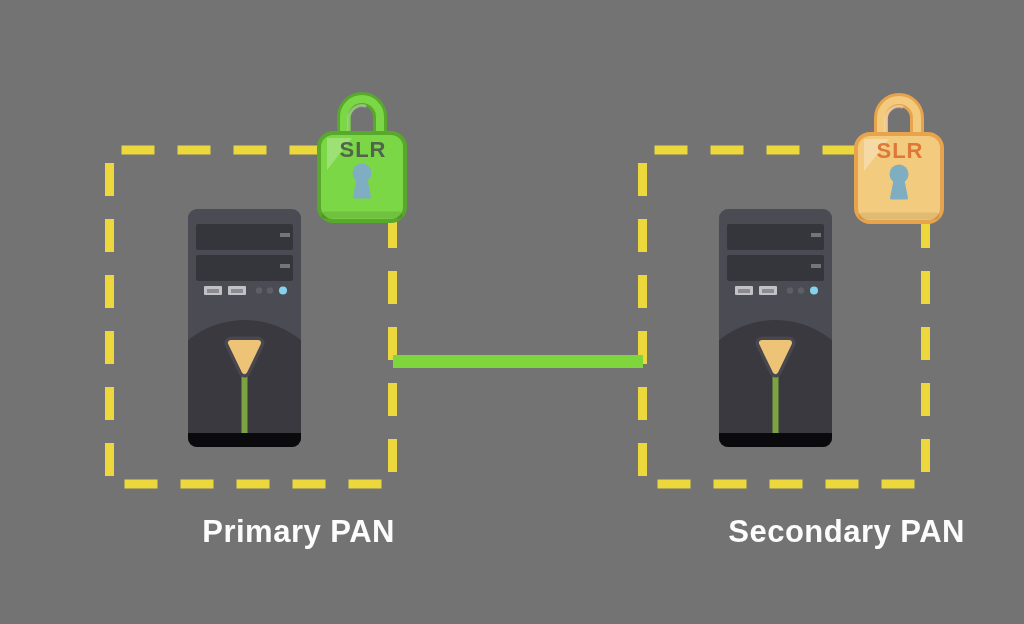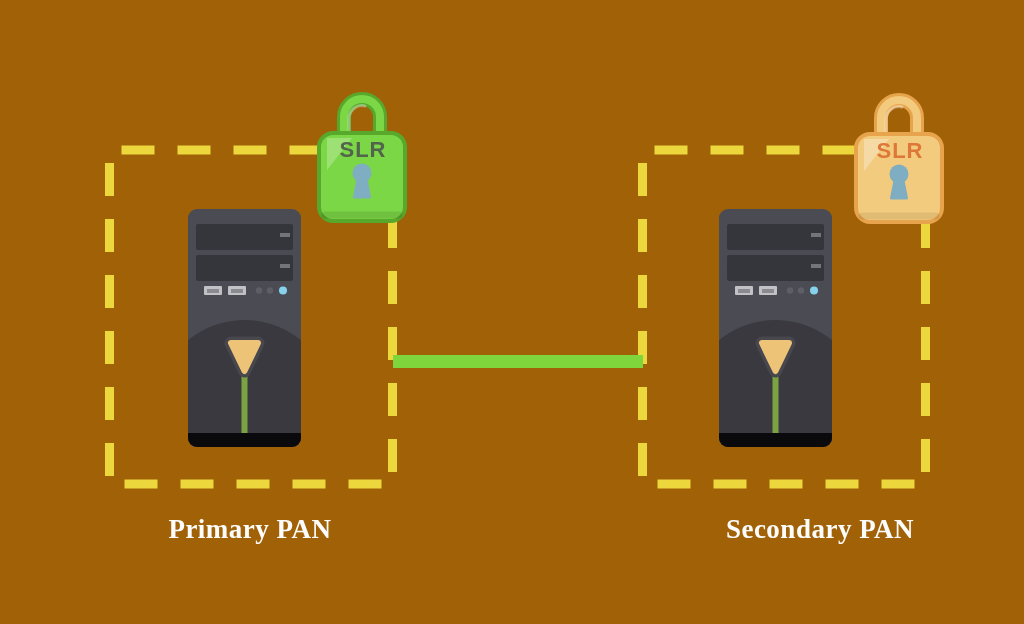--- a/index.html
+++ b/index.html
@@ -1,36 +1,35 @@
 <!DOCTYPE html>
 <html><head>
 <meta charset="utf-8">
 <style>
   html,body{margin:0;padding:0;}
   body{font-family:"Liberation Sans", sans-serif;}
   .stage{
     position:relative;
     width:1024px;height:624px;
-    background:#a16207;
+    background:#737373;
     overflow:hidden;
   }
   .stage svg{display:block;}
   .overlay{position:absolute;left:0;top:0;}
   .tower{position:absolute;width:113px;height:238px;}
   .tower-primary{left:188px;top:209px;}
   .tower-secondary{left:719px;top:209px;}
   .lock{position:absolute;width:90px;height:132px;}
   .lock-primary{left:317px;top:91px;}
   .lock-secondary{left:854px;top:92px;}
   .node-label{
     position:absolute;top:514px;width:290px;
-    text-align:center;
-    font-size:27px;font-weight:700;letter-spacing:.5px;
+    text-align:right;
+    font-size:31px;font-weight:700;letter-spacing:.5px;
     color:#fcfcfc;
-    font-family:Liberation Serif, serif;
   }
   .node-label-primary{left:105px;}
   .node-label-secondary{left:675px;}
   .lock-text{
     font-family:"Liberation Sans", sans-serif;
     font-size:22px;font-weight:700;letter-spacing:1px;
   }
 </style>
 </head>
 <body>

